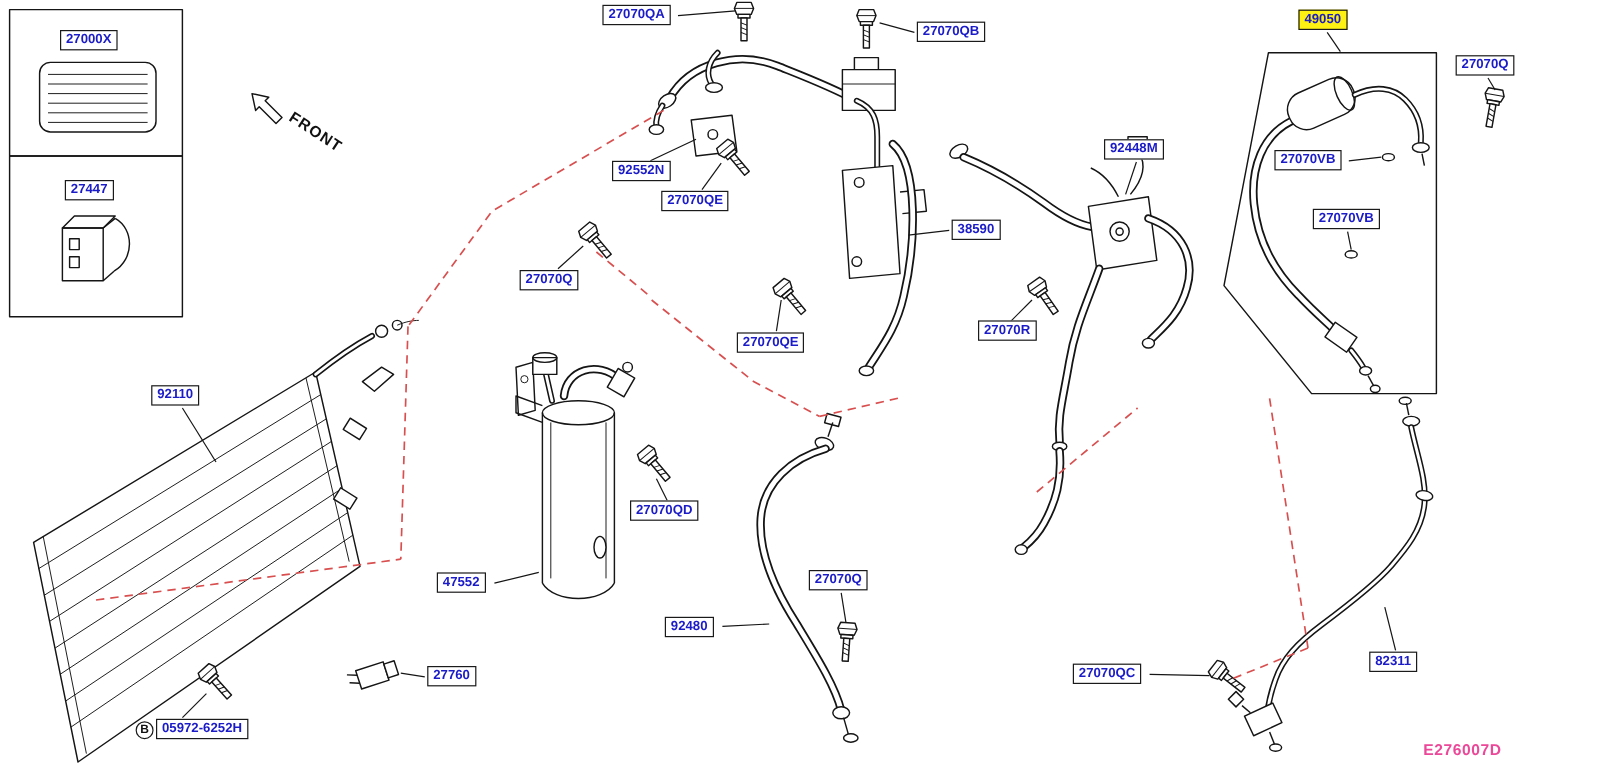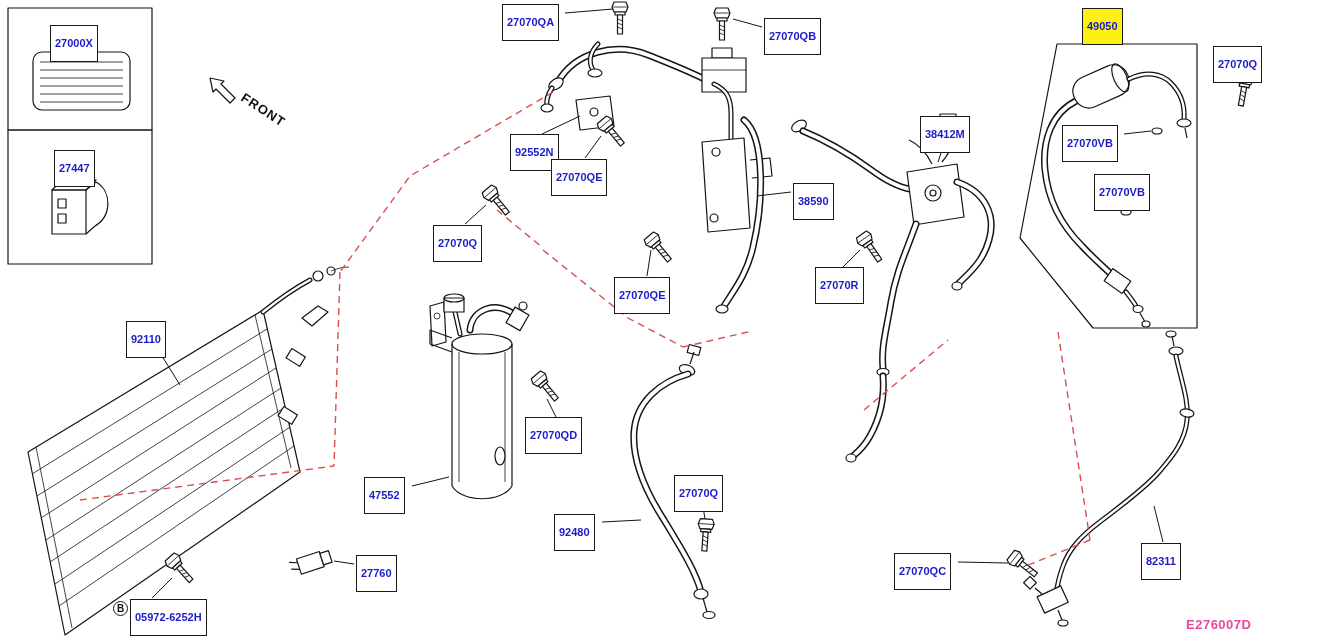--- a/index.html
+++ b/index.html
@@ -19,21 +19,21 @@
   .tso  { fill:none; stroke:#151515; stroke-width:5;   stroke-linecap:round; stroke-linejoin:round; }
   .tsi  { fill:none; stroke:#ffffff; stroke-width:2.4; stroke-linecap:round; stroke-linejoin:round; }
   .lead { fill:none; stroke:#151515; stroke-width:1; }
   .dash { fill:none; stroke:#d94f4f; stroke-width:1.4; stroke-dasharray:7 5; }
   .fronttxt { fill:#111; font-family:"Liberation Sans",sans-serif; font-size:13px; font-weight:bold; letter-spacing:1px; }
 
   
   .plabel {
     position:absolute; border:1px solid #1a1a1a; background:#ffffff;
     color:#1b1bc8; font-size:11px; font-weight:bold; line-height:13px;
-    padding:11px 4px; white-space:nowrap; cursor:pointer;
+    padding:1px 4px; white-space:nowrap; cursor:pointer;
   }
   .plabel.hl { background:#fdf013; }
   .code {
     position:absolute; color:#ec4899; font-size:13px; font-weight:bold; letter-spacing:0.5px;
   }
   .bcirc {
     position:absolute; width:15px; height:15px; border:1px solid #1a1a1a; border-radius:50%;
     color:#111; font-size:10px; font-weight:bold; text-align:center; line-height:13px; background:#fff;
   }
 </style>
@@ -284,21 +284,21 @@
   </svg>
 
   <div class="plabel" style="left:502px;top:4px">27070QA</div>
   <div class="plabel" style="left:764px;top:18px">27070QB</div>
   <div class="plabel hl" style="left:1082px;top:8px">49050</div>
   <div class="plabel" style="left:1213px;top:46px">27070Q</div>
   <div class="plabel" style="left:50px;top:25px">27000X</div>
   <div class="plabel" style="left:510px;top:134px">92552N</div>
   <div class="plabel" style="left:551px;top:159px">27070QE</div>
   <div class="plabel" style="left:54px;top:150px">27447</div>
-  <div class="plabel" style="left:920px;top:116px">38412M</div>
+  <div class="plabel" style="left:920px;top:116px">92448M</div>
   <div class="plabel" style="left:1062px;top:125px">27070VB</div>
   <div class="plabel" style="left:1094px;top:174px">27070VB</div>
   <div class="plabel" style="left:793px;top:183px">38590</div>
   <div class="plabel" style="left:433px;top:225px">27070Q</div>
   <div class="plabel" style="left:815px;top:267px">27070R</div>
   <div class="plabel" style="left:614px;top:277px">27070QE</div>
   <div class="plabel" style="left:126px;top:321px">92110</div>
   <div class="plabel" style="left:525px;top:417px">27070QD</div>
   <div class="plabel" style="left:364px;top:477px">47552</div>
   <div class="plabel" style="left:674px;top:475px">27070Q</div>

